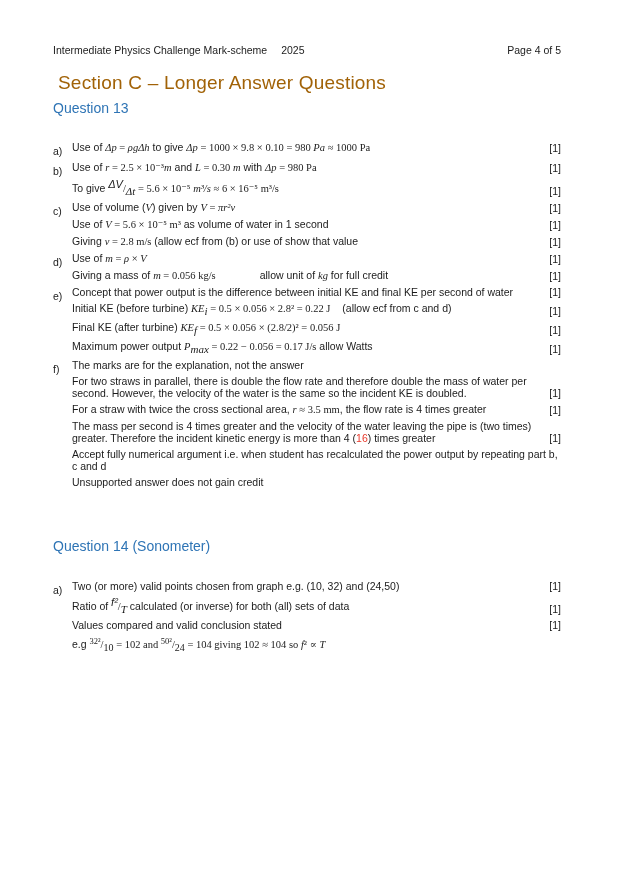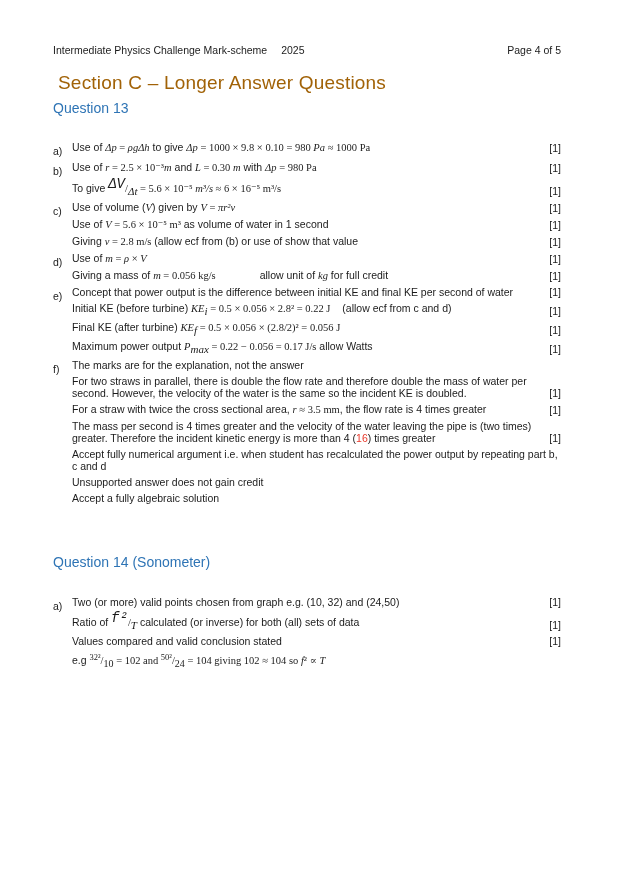--- a/index.html
+++ b/index.html
@@ -28,21 +28,21 @@
   .items.q14-items{margin-top:26px;}
   .item{display:flex;}
   .item-label{flex:none;width:19px;line-height:20px;}
   .item-content{flex:1;min-width:0;}
   .line{display:flex;align-items:flex-end;line-height:12px;margin-bottom:4px;}
   .line-text{flex:1;min-width:0;}
   .mark{flex:none;margin-left:8px;white-space:nowrap;}
   
   .m{font-family:"Liberation Serif","DejaVu Serif",serif;font-style:italic;}
   .mn{font-family:"Liberation Serif","DejaVu Serif",serif;}
-  .msup{font-family:Liberation Mono, monospace;font-style:italic;font-size:14px;vertical-align:4px;}
+  .msup{font-family:Liberation Sans, sans-serif;font-style:italic;font-size:11px;vertical-align:4px;}
   .msub{font-family:"Liberation Serif","DejaVu Serif",serif;font-style:italic;font-size:11px;vertical-align:-3px;}
   .msupn{font-family:"Liberation Serif","DejaVu Serif",serif;font-size:8.5px;vertical-align:4px;}
   .msubn{font-family:"Liberation Serif","DejaVu Serif",serif;font-size:10px;vertical-align:-3px;}
   .red{color:#E8392B;}
   .tab-lg{display:inline-block;width:44px;}
   .tab-sm{display:inline-block;width:12px;}
 </style>
 </head>
 <body>
 
@@ -148,23 +148,20 @@
           <div class="line">
             <span class="line-text"><span>The mass per second is 4 times greater and the velocity of the water leaving the pipe is (two times) greater. Therefore the incident kinetic energy is more than 4 (</span><span class="red">16</span><span>) times greater</span></span>
             <span class="mark">[1]</span>
           </div>
           <div class="line">
             <span class="line-text"><span>Accept fully numerical argument i.e. when student has recalculated the power output by repeating part b, c and d</span></span>
           </div>
           <div class="line">
             <span class="line-text"><span>Unsupported answer does not gain credit</span></span>
           </div>
-          <div class="line">
-            <span class="line-text"><span>Accept a fully algebraic solution</span></span>
-          </div>
         </div>
       </div>
     </div>
 
   <h2 class="question-title q14">Question 14 (Sonometer)</h2>
 
   <div class="items q14-items">
       <div class="item">
         <span class="item-label">a)</span>
         <div class="item-content">

